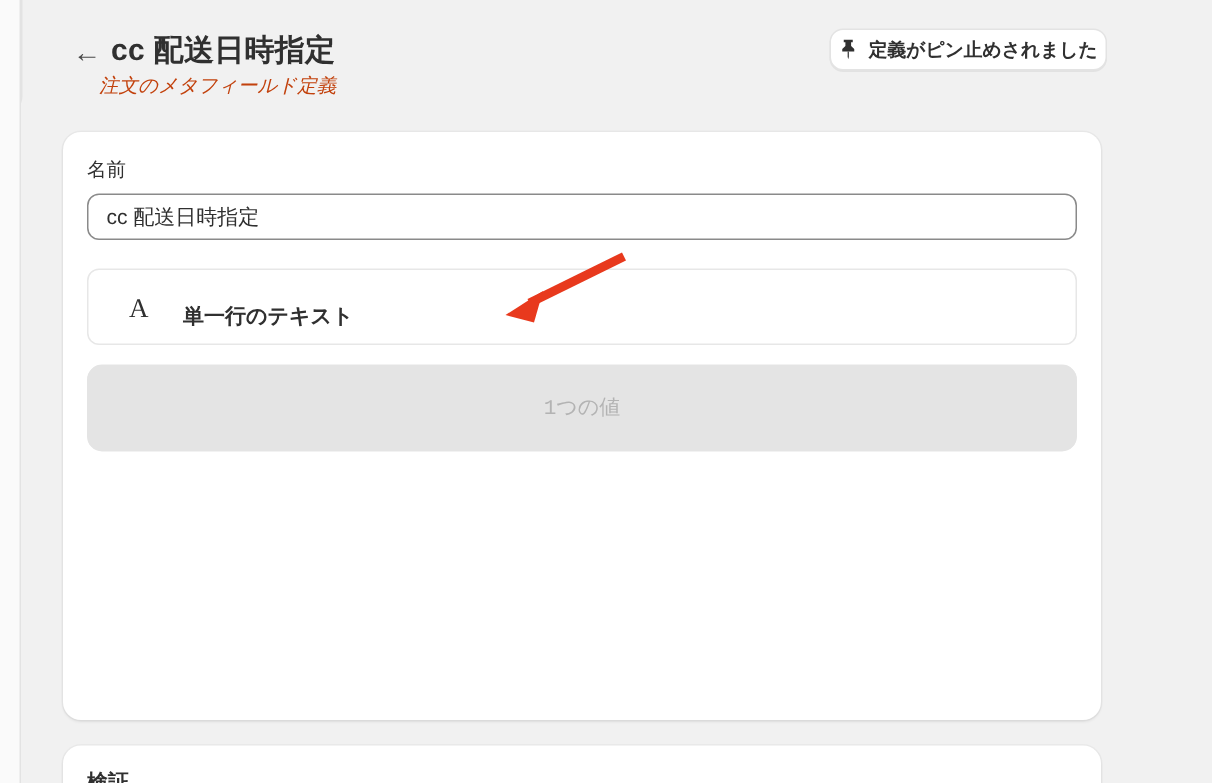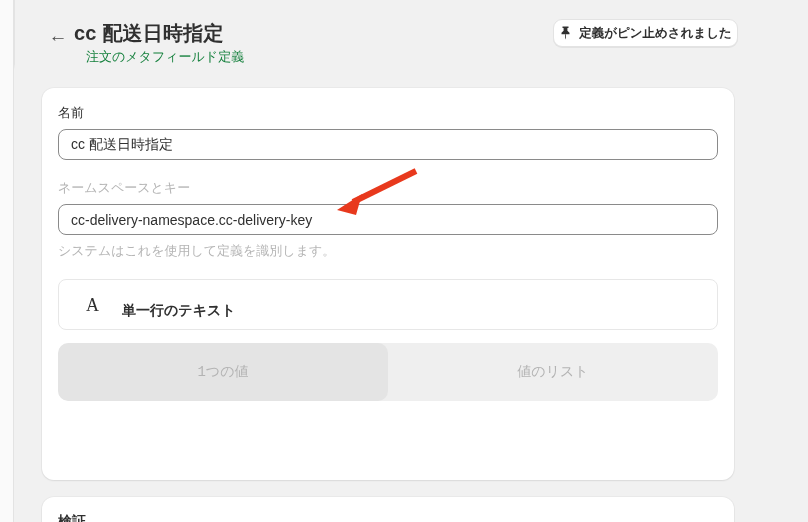--- a/index.html
+++ b/index.html
@@ -27,22 +27,22 @@
     position: absolute; left: 4px; top: 6px;
     width: 24px; height: 24px; border: none; background: transparent;
     font-size: 19px; color: #4a4a4a; cursor: pointer; line-height: 24px; text-align: center;
   }
   .page-title {
     position: absolute; left: 32px; top: 2px;
     font-size: 20px; font-weight: 700; color: #303030; letter-spacing: .2px;
     white-space: nowrap;
   }
   .page-subtitle {
-    position: absolute; left: 44px; top: 30px;
-    font-size: 13px; color: #15803d; white-space: nowrap;
+    position: absolute; left: 24px; top: 30px;
+    font-size: 13px; color: #c2410c; white-space: nowrap; font-style: italic;
   }
   .pinned-badge {
     position: absolute; left: 553px; top: 19px;
     height: 28px; width: 185px;
     background: #ffffff; border: 1px solid #e3e3e3; border-radius: 9px;
     box-shadow: 0 1px 0 rgba(0,0,0,.06);
     display: flex; align-items: center; justify-content: center; gap: 7px;
     font-size: 12.5px; font-weight: 600; color: #303030;
     cursor: pointer; white-space: nowrap;
   }
@@ -126,37 +126,29 @@
 
 <div class="card card-main">
 
   <div class="field-group">
     <div class="field-label">名前</div>
     <div class="input-wrap">
       <input class="text-input" type="text" value="cc 配送日時指定" style="">
     </div>
   </div>
 
-  <div class="field-group">
-    <div class="field-label dim">ネームスペースとキー</div>
-    <div class="input-wrap">
-      <input class="text-input" type="text" value="cc-delivery-namespace.cc-delivery-key" style="">
-    </div>
-    <div class="help-text">システムはこれを使用して定義を識別します。</div>
-  </div>
 
 
   <div class="type-box">
     <span class="type-icon">A</span>
     <span class="type-label">単一行のテキスト</span>
   </div>
 
   <div class="segmented">
     <button class="segment selected">1つの値</button>
-    <button class="segment">値のリスト</button>
   </div>
 
 </div>
 
 <div class="card-validation">
   <div class="section-title">検証</div>
 </div>
 
 <svg class="annotation-arrow" width="100" height="60" viewBox="0 0 100 60">
   <line x1="88" y1="8" x2="25" y2="39" stroke="#e8391d" stroke-width="6"></line>

